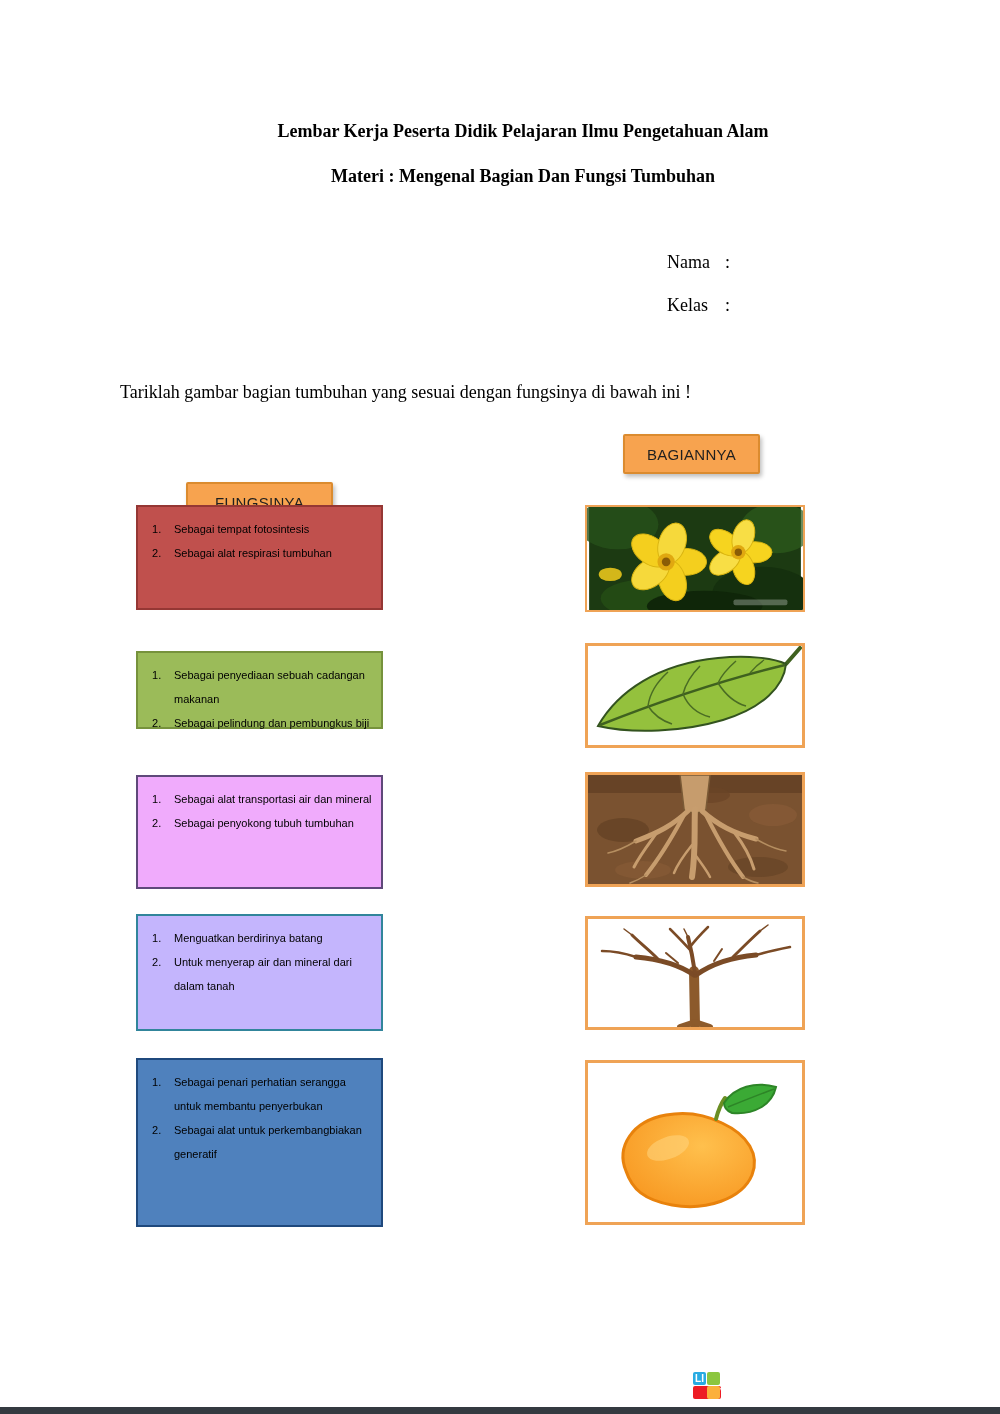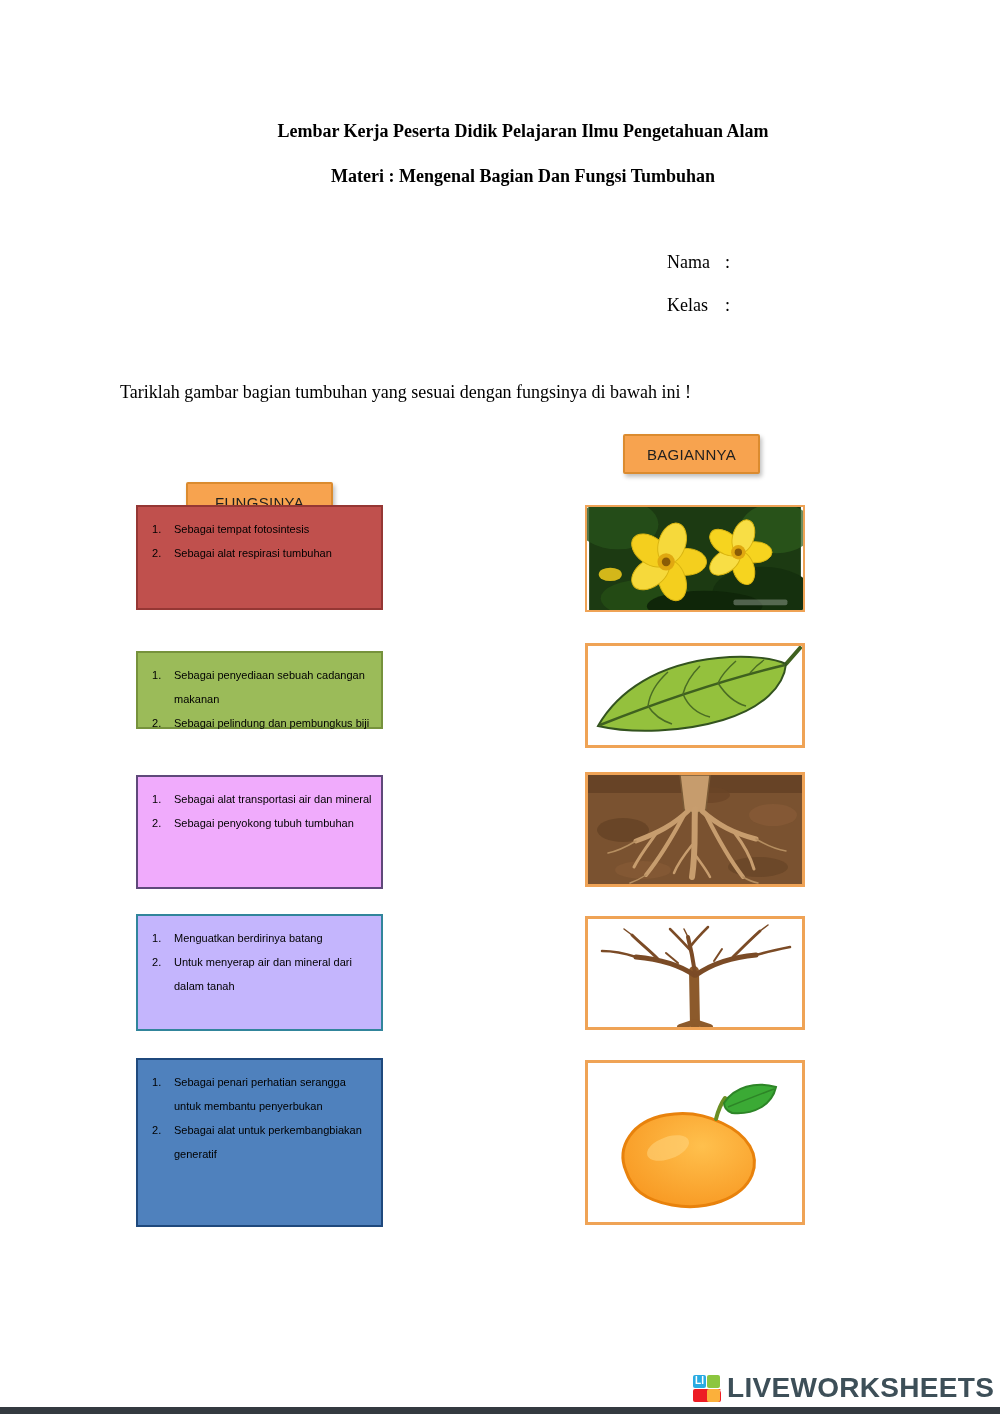--- a/index.html
+++ b/index.html
@@ -255,17 +255,16 @@
     </svg>
   </div>
 
   <div class="footer">
     <span class="lw-icon">
       <span class="lw-cell" style="background-color: rgb(41, 171, 226);">LI</span>
       <span class="lw-cell" style="background-color: rgb(140, 198, 63);"></span>
       <span class="lw-cell" style="background-color: rgb(237, 28, 36); padding-left: 28px;">VE</span>
       <span class="lw-cell" style="background-color: rgb(251, 176, 59);"></span>
     </span>
-    <span class="lw-brand">LIVEWORKSHEETS</span>
   </div>
 
   <div class="bottom-bar"></div>
 </div>
 
 </body></html>

